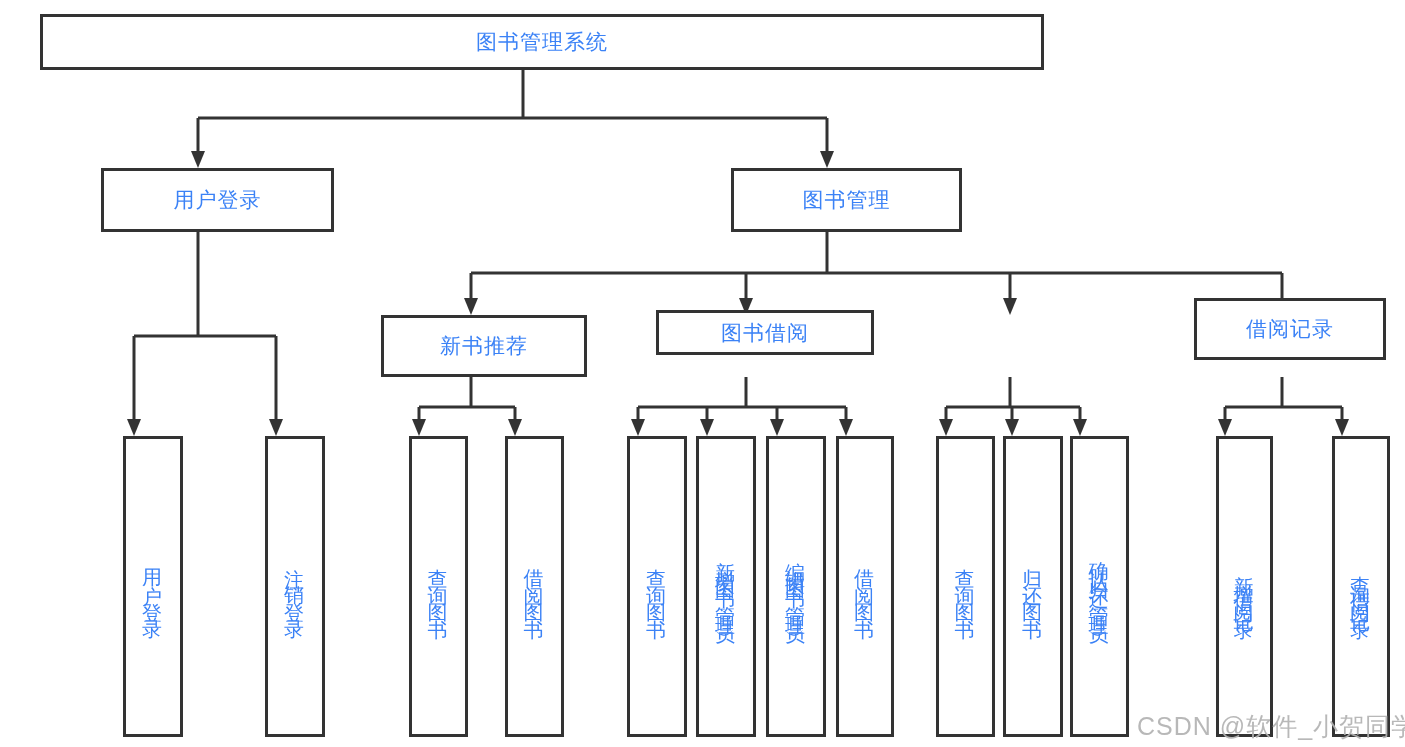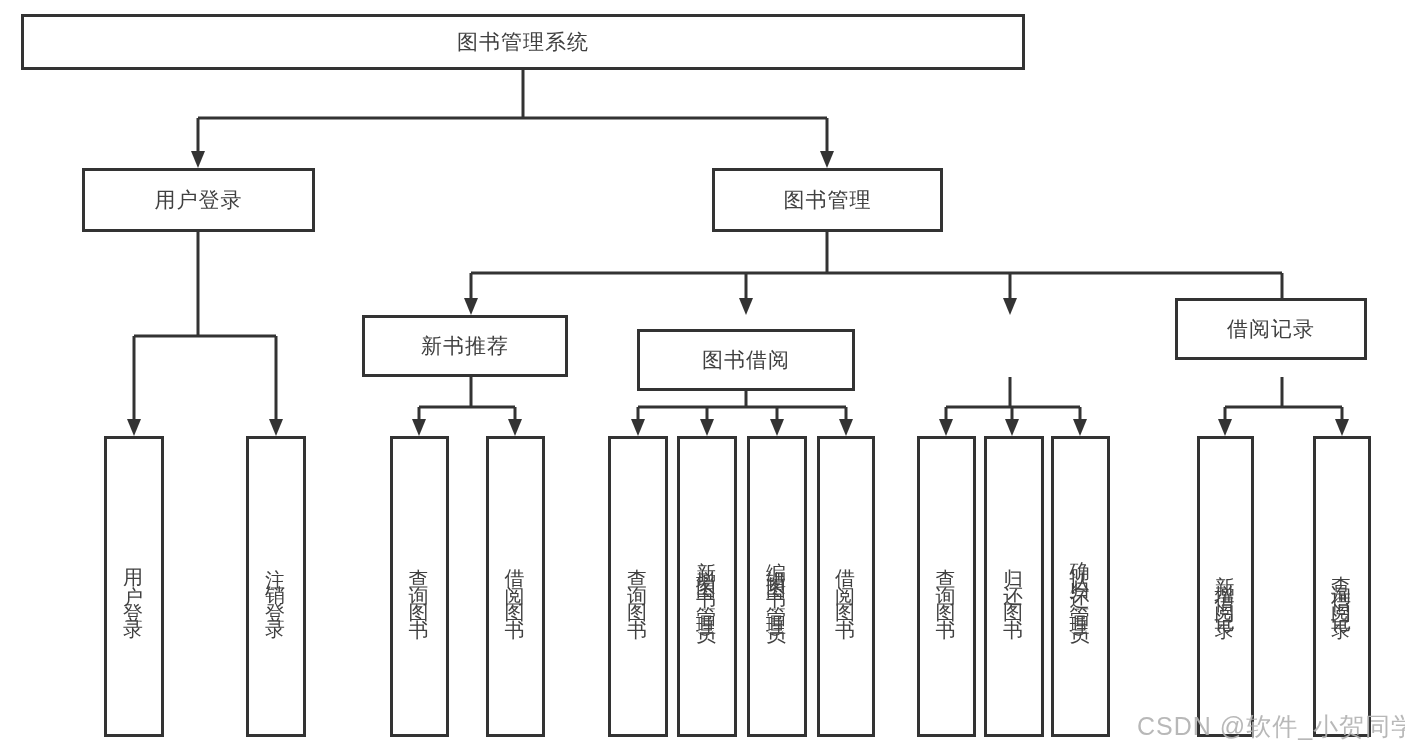--- a/index.html
+++ b/index.html
@@ -16,22 +16,23 @@
     z-index:1;
   }
   .node {
     position:absolute;
     box-sizing:border-box;
     border:3px solid #333333;
     background:#ffffff;
     display:flex;
     align-items:center;
     justify-content:center;
-    color:#404040;
+    color:#3b82f6;
     z-index:2;
+    margin-left:19px;
   }
   .node.h { font-size:21px; letter-spacing:1px; }
   .node.leaf { font-size:20px; }
   .node.leaf span.vtext {
     writing-mode:vertical-rl;
     text-orientation:mixed;
     white-space:nowrap;
   }
   .ls-lg span.vtext { letter-spacing:17px; }
   .ls-sm span.vtext { letter-spacing:9px; }
@@ -115,21 +116,21 @@
       <polygon points="1335,419 1349,419 1342,436"></polygon>
     </g>
   </svg>
 
   <div class="node h" style="left:21px; top:14px; width:1004px; height:56px;">图书管理系统</div>
 
   <div class="node h" style="left:82px; top:168px; width:233px; height:64px;">用户登录</div>
   <div class="node h" style="left:712px; top:168px; width:231px; height:64px;">图书管理</div>
 
   <div class="node h" style="left:362px; top:315px; width:206px; height:62px;">新书推荐</div>
-  <div class="node h" style="left:637px; top:329px; width:218px; height:62px;">图书借阅</div>
+  <div class="node h" style="left:637px; top:310px; width:218px; height:45px;">图书借阅</div>
   <div class="node h" style="left:1175px; top:298px; width:192px; height:62px;">借阅记录</div>
 
   <div class="node leaf ls-lg" style="left:104px; top:436px; width:60px; height:301px;">
     <span class="vtext">用户登录</span>
   </div>
   <div class="node leaf ls-lg" style="left:246px; top:436px; width:60px; height:301px;">
     <span class="vtext">注销登录</span>
   </div>
 
   <div class="node leaf ls-lg" style="left:390px; top:436px; width:59px; height:301px;">

